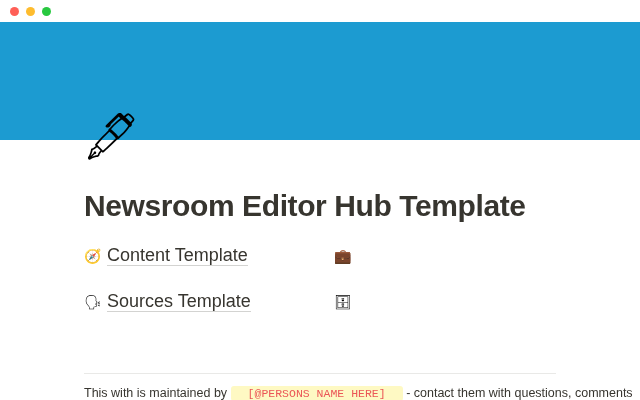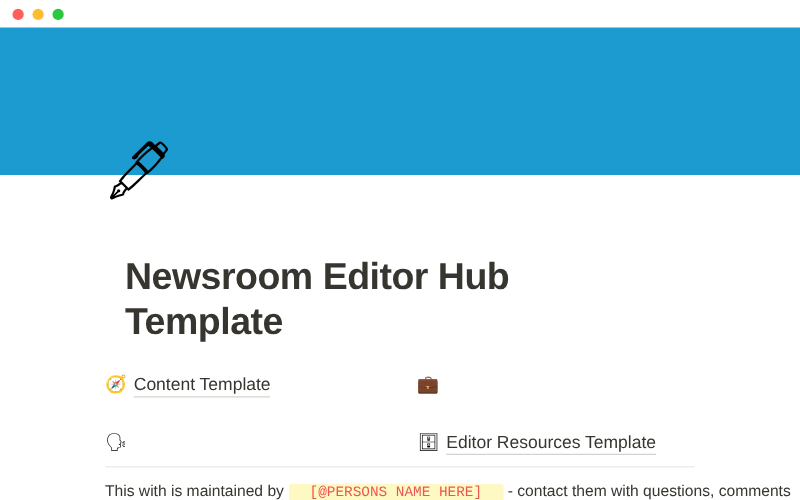--- a/index.html
+++ b/index.html
@@ -81,21 +81,21 @@
     position: absolute;
     top: 140px;
     left: 0;
     width: 640px;
     height: 260px;
     box-sizing: border-box;
     padding: 0 84px;
   }
 
   .page-title {
-    margin: 16px;
+    margin: 0;
     padding-top: 48px;
     font-size: 30px;
     line-height: 36px;
     font-weight: bold;
     letter-spacing: -0.4px;
     color: #37352f;
     font-family: "Liberation Sans", sans-serif;
   }
 
   
@@ -115,21 +115,21 @@
   .link-emoji {
     font-size: 14px;
     line-height: 18px;
     width: 16px;
     text-align: center;
     font-family: "DejaVu Sans", sans-serif;
     flex: 0 0 auto;
     user-select: none;
   }
   .link-text {
-    font-size: 14px;
+    font-size: 18px;
     line-height: 18px;
     color: #37352f;
     border-bottom: 1px solid rgba(55, 53, 47, 0.22);
     padding-bottom: 1px;
     white-space: nowrap;
   }
 
   
   .divider {
     position: absolute;
@@ -187,25 +187,25 @@
         <span class="link-emoji">🧭</span>
         <span class="link-text">Content Template</span>
       </div>
 
       <div class="link-row">
         <span class="link-emoji">💼</span>
       </div>
 
       <div class="link-row">
         <span class="link-emoji">🗣</span>
+        <span class="link-text">Sources Template</span>
       </div>
 
       <div class="link-row">
         <span class="link-emoji">🗄</span>
-        <span class="link-text">Editor Resources Template</span>
       </div>
 
     </div>
 
     <div class="divider"></div>
 
   </div>
 
   <div class="footer">
     <span>This with is maintained by</span>

